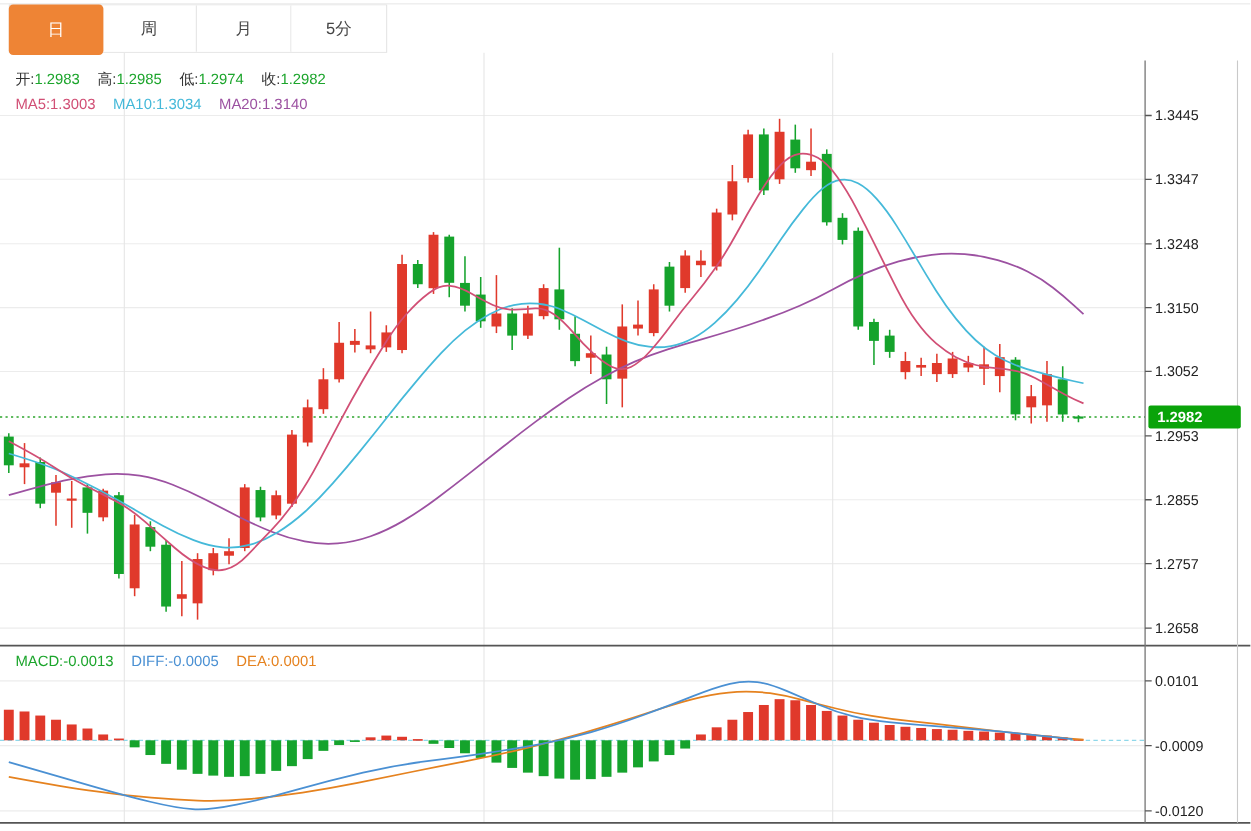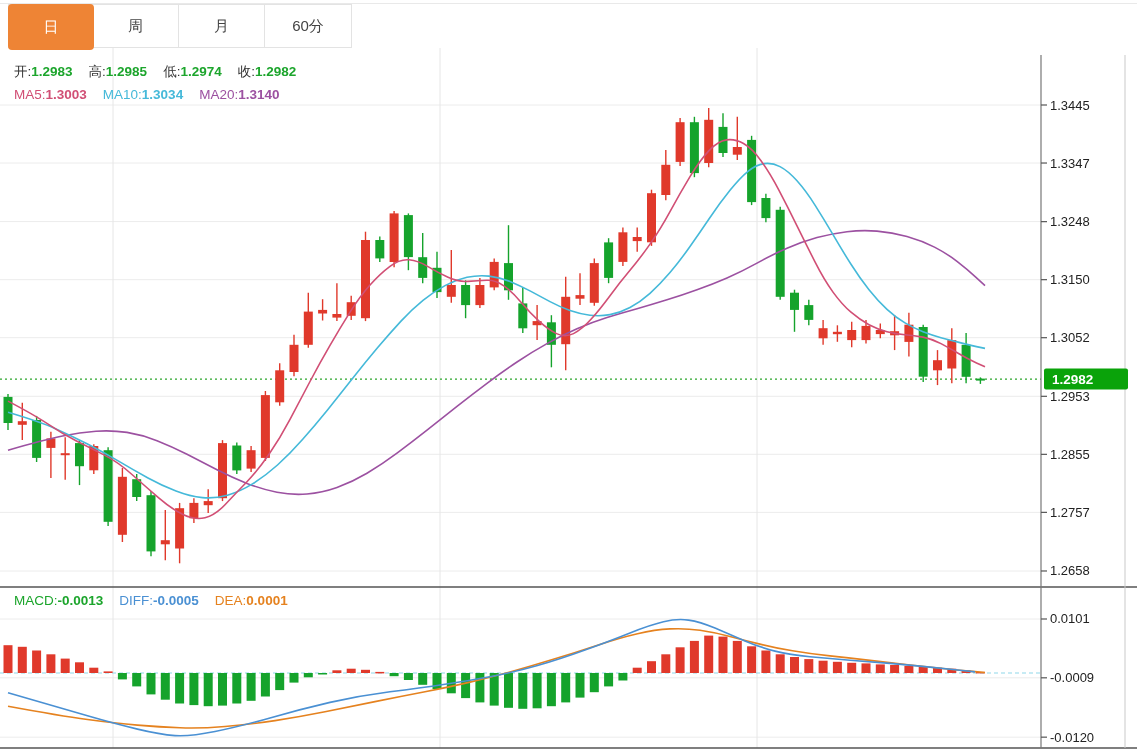--- a/index.html
+++ b/index.html
@@ -8,21 +8,21 @@
   #chart-svg{position:absolute;left:0;top:0;}
   .topline{position:absolute;left:0;top:3px;width:1137px;height:1px;background:#e9e9e9;}
   .tabbar{position:absolute;left:8px;top:4px;display:flex;height:44px;
           border:1px solid #e3e3e3;background:#fff;box-sizing:border-box;}
   .tab{width:86px;height:100%;display:flex;align-items:center;justify-content:center;
        font-size:15px;color:#444;border-right:1px solid #e3e3e3;box-sizing:border-box;
        cursor:pointer;background:#fff;}
   .tab:last-child{border-right:none;}
   .tab.active{color:#fff;border-radius:4px;margin:-1px;height:46px;z-index:2;border-right:none;}
   .readout{position:absolute;font-size:13.5px;white-space:nowrap;}
-  .readout b{font-weight:bold;text-align:center;}
+  .readout b{font-weight:normal;text-align:center;}
   .readout .item{margin-right:16px;}
   .lbl{color:#333;}
 </style>
 </head>
 <body>
 <div id="app">
 
 <svg id="chart-svg" width="1137" height="755">
       <line x1="0" y1="105.0" x2="1041" y2="105.0" stroke="#ececec" stroke-width="1"></line>
       <line x1="0" y1="163.0" x2="1041" y2="163.0" stroke="#ececec" stroke-width="1"></line>
@@ -283,20 +283,20 @@
       <text x="1050" y="741.664" font-size="13px" fill="#222" font-family="&quot;Liberation Sans&quot;,sans-serif">-0.0120</text>
       <rect x="1044" y="368.6" width="84" height="21" fill="#0aa30a" rx="2"></rect>
       <text x="1052" y="383.6" font-size="13.5px" fill="#fff" font-weight="bold" font-family="&quot;Liberation Sans&quot;,sans-serif">1.2982</text>
     </svg>
 
 <div class="topline"></div>
 <div class="tabbar" id="tabbar">
       <div class="tab active" style="background: rgb(238, 132, 53);">日</div>
       <div class="tab">周</div>
       <div class="tab">月</div>
-      <div class="tab">60分</div>
+      <div class="tab">5分</div>
     </div>
 
 <div class="readout" style="left:14px;top:63px;" id="ohlc-row"><span class="item"><span class="lbl">开:</span><b style="color: rgb(28, 165, 44);">1.2983</b></span><span class="item"><span class="lbl">高:</span><b style="color: rgb(28, 165, 44);">1.2985</b></span><span class="item"><span class="lbl">低:</span><b style="color: rgb(28, 165, 44);">1.2974</b></span><span class="item"><span class="lbl">收:</span><b style="color: rgb(28, 165, 44);">1.2982</b></span></div>
 <div class="readout" style="left:14px;top:87px;" id="ma-row"><span class="item"><span class="lbl" style="color: rgb(209, 79, 117);">MA5:</span><b style="color: rgb(209, 79, 117);">1.3003</b></span><span class="item"><span class="lbl" style="color: rgb(69, 185, 217);">MA10:</span><b style="color: rgb(69, 185, 217);">1.3034</b></span><span class="item"><span class="lbl" style="color: rgb(156, 81, 161);">MA20:</span><b style="color: rgb(156, 81, 161);">1.3140</b></span></div>
 <div class="readout" style="left:14px;top:593px;" id="macd-row"><span class="item"><span class="lbl" style="color: rgb(28, 165, 44);">MACD:</span><b style="color: rgb(28, 165, 44);">-0.0013</b></span><span class="item"><span class="lbl" style="color: rgb(74, 144, 211);">DIFF:</span><b style="color: rgb(74, 144, 211);">-0.0005</b></span><span class="item"><span class="lbl" style="color: rgb(229, 130, 31);">DEA:</span><b style="color: rgb(229, 130, 31);">0.0001</b></span></div>
 
 </div>
 
 </body></html>

